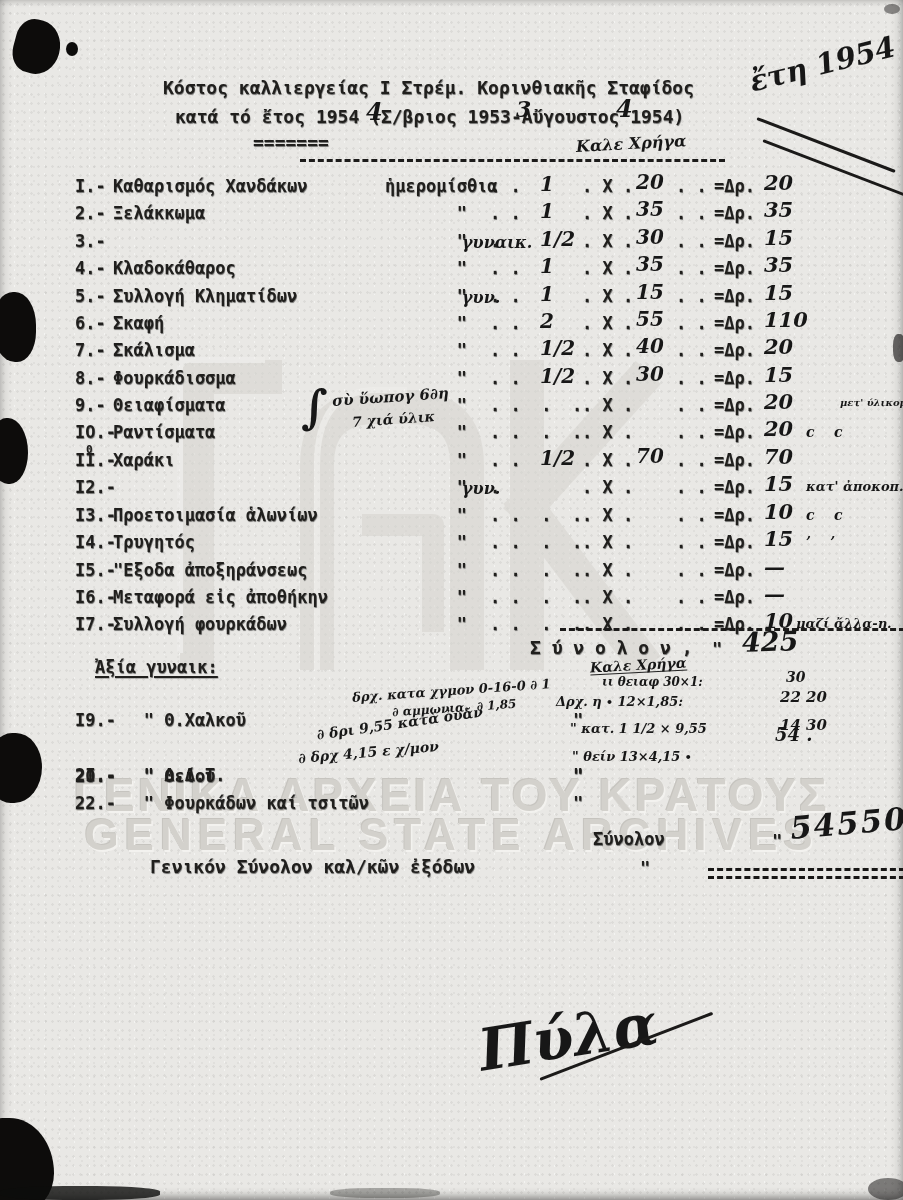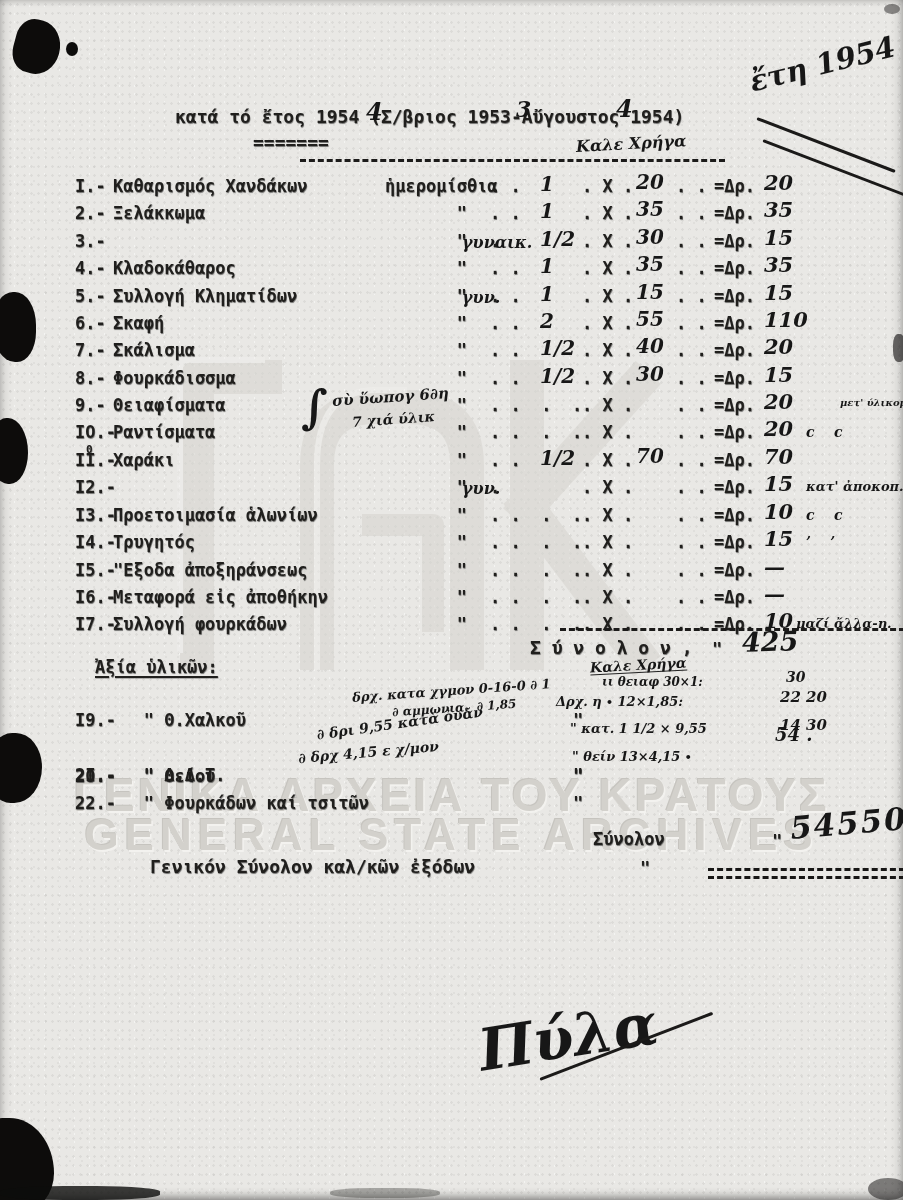--- a/index.html
+++ b/index.html
@@ -77,20 +77,21 @@
 
   <div class="wm" style="top:768px;font-size:46px;">ΓΕΝΙΚΑ ΑΡΧΕΙΑ ΤΟΥ ΚΡΑΤΟΥΣ</div>
   <div class="wm" style="top:810px;font-size:44px;letter-spacing:6px;">GENERAL STATE ARCHIVES</div>
 
   <div class="content">
 
     <span class="hand" style="left:748px;top:50px;font-size:29px;transform:rotate(-14deg);">ἔτη 1954</span>
     <div class="hline" style="left:757px;top:117px;width:148px;transform:rotate(21deg);"></div>
     <div class="hline" style="left:763px;top:139px;width:152px;transform:rotate(21deg);"></div>
 
+    <span class="typed" style="left:163px;top:78px;font-size:18px;">Κόστος καλλιεργείας Ι Στρέμ. Κορινθιακῆς Σταφίδος</span>
     <span class="typed" style="left:175px;top:107px;font-size:18px;">κατά τό ἔτος 1954 (Σ/βριος 1953-Αὔγουστος 1954)</span>
     <span class="typed" style="left:253px;top:133px;font-size:18px;">=======</span>
     <span class="hand" style="left:366px;top:100px;font-size:24px;">4</span>
     <span class="hand" style="left:516px;top:98px;font-size:22px;">3</span>
     <span class="hand" style="left:616px;top:97px;font-size:24px;">4</span>
     <div class="rule-dashed" style="left:300px;top:143px;width:425px;height:16px;"></div>
     <span class="hand" style="left:576px;top:136px;font-size:16px;transform:rotate(-3deg);">Καλε Χρήγα</span>
 
     <div class="trow" style="top:177px">
       <span class="c num typed">Ι.-</span>
@@ -332,21 +333,21 @@
     <span class="hand" style="left:301px;top:384px;font-size:46px;">∫</span>
     <span class="hand" style="left:332px;top:390px;font-size:15px;transform:rotate(-4deg);">σὺ ὕωπογ 6∂η</span>
     <span class="hand" style="left:352px;top:412px;font-size:14px;transform:rotate(-4deg);">7 χιά ύλικ</span>
     <span class="typed" style="left:86px;top:444px;font-size:11px;">0</span>
 
     <div class="rule-dashed" style="left:560px;top:612px;width:345px;height:16px;"></div>
     <span class="typed" style="left:530px;top:638px;font-size:18px;">Σ ύ ν ο λ ο ν ,</span>
     <span class="typed" style="left:712px;top:640px;">"</span>
     <span class="hand" style="left:742px;top:628px;font-size:27px;transform:rotate(-2deg);">425</span>
 
-    <span class="typed underl" style="left:95px;top:658px;">Ἀξία ὑλικῶν:</span>
+    <span class="typed underl" style="left:95px;top:658px;">Ἀξία γυναικ:</span>
 
     <div class="mrow" style="top:711px">
       <span class="c num typed">Ι9.-</span>
         <span class="c label typed">   " Θ.Χαλκοῦ</span>
         <span class="typed" style="left:573px;top:0;">"</span>
     </div>
     <div class="mrow" style="top:767px">
       <span class="c num typed">20.-</span>
         <span class="c label typed">   " Θείου</span>
         <span class="typed" style="left:573px;top:0;">"</span>

